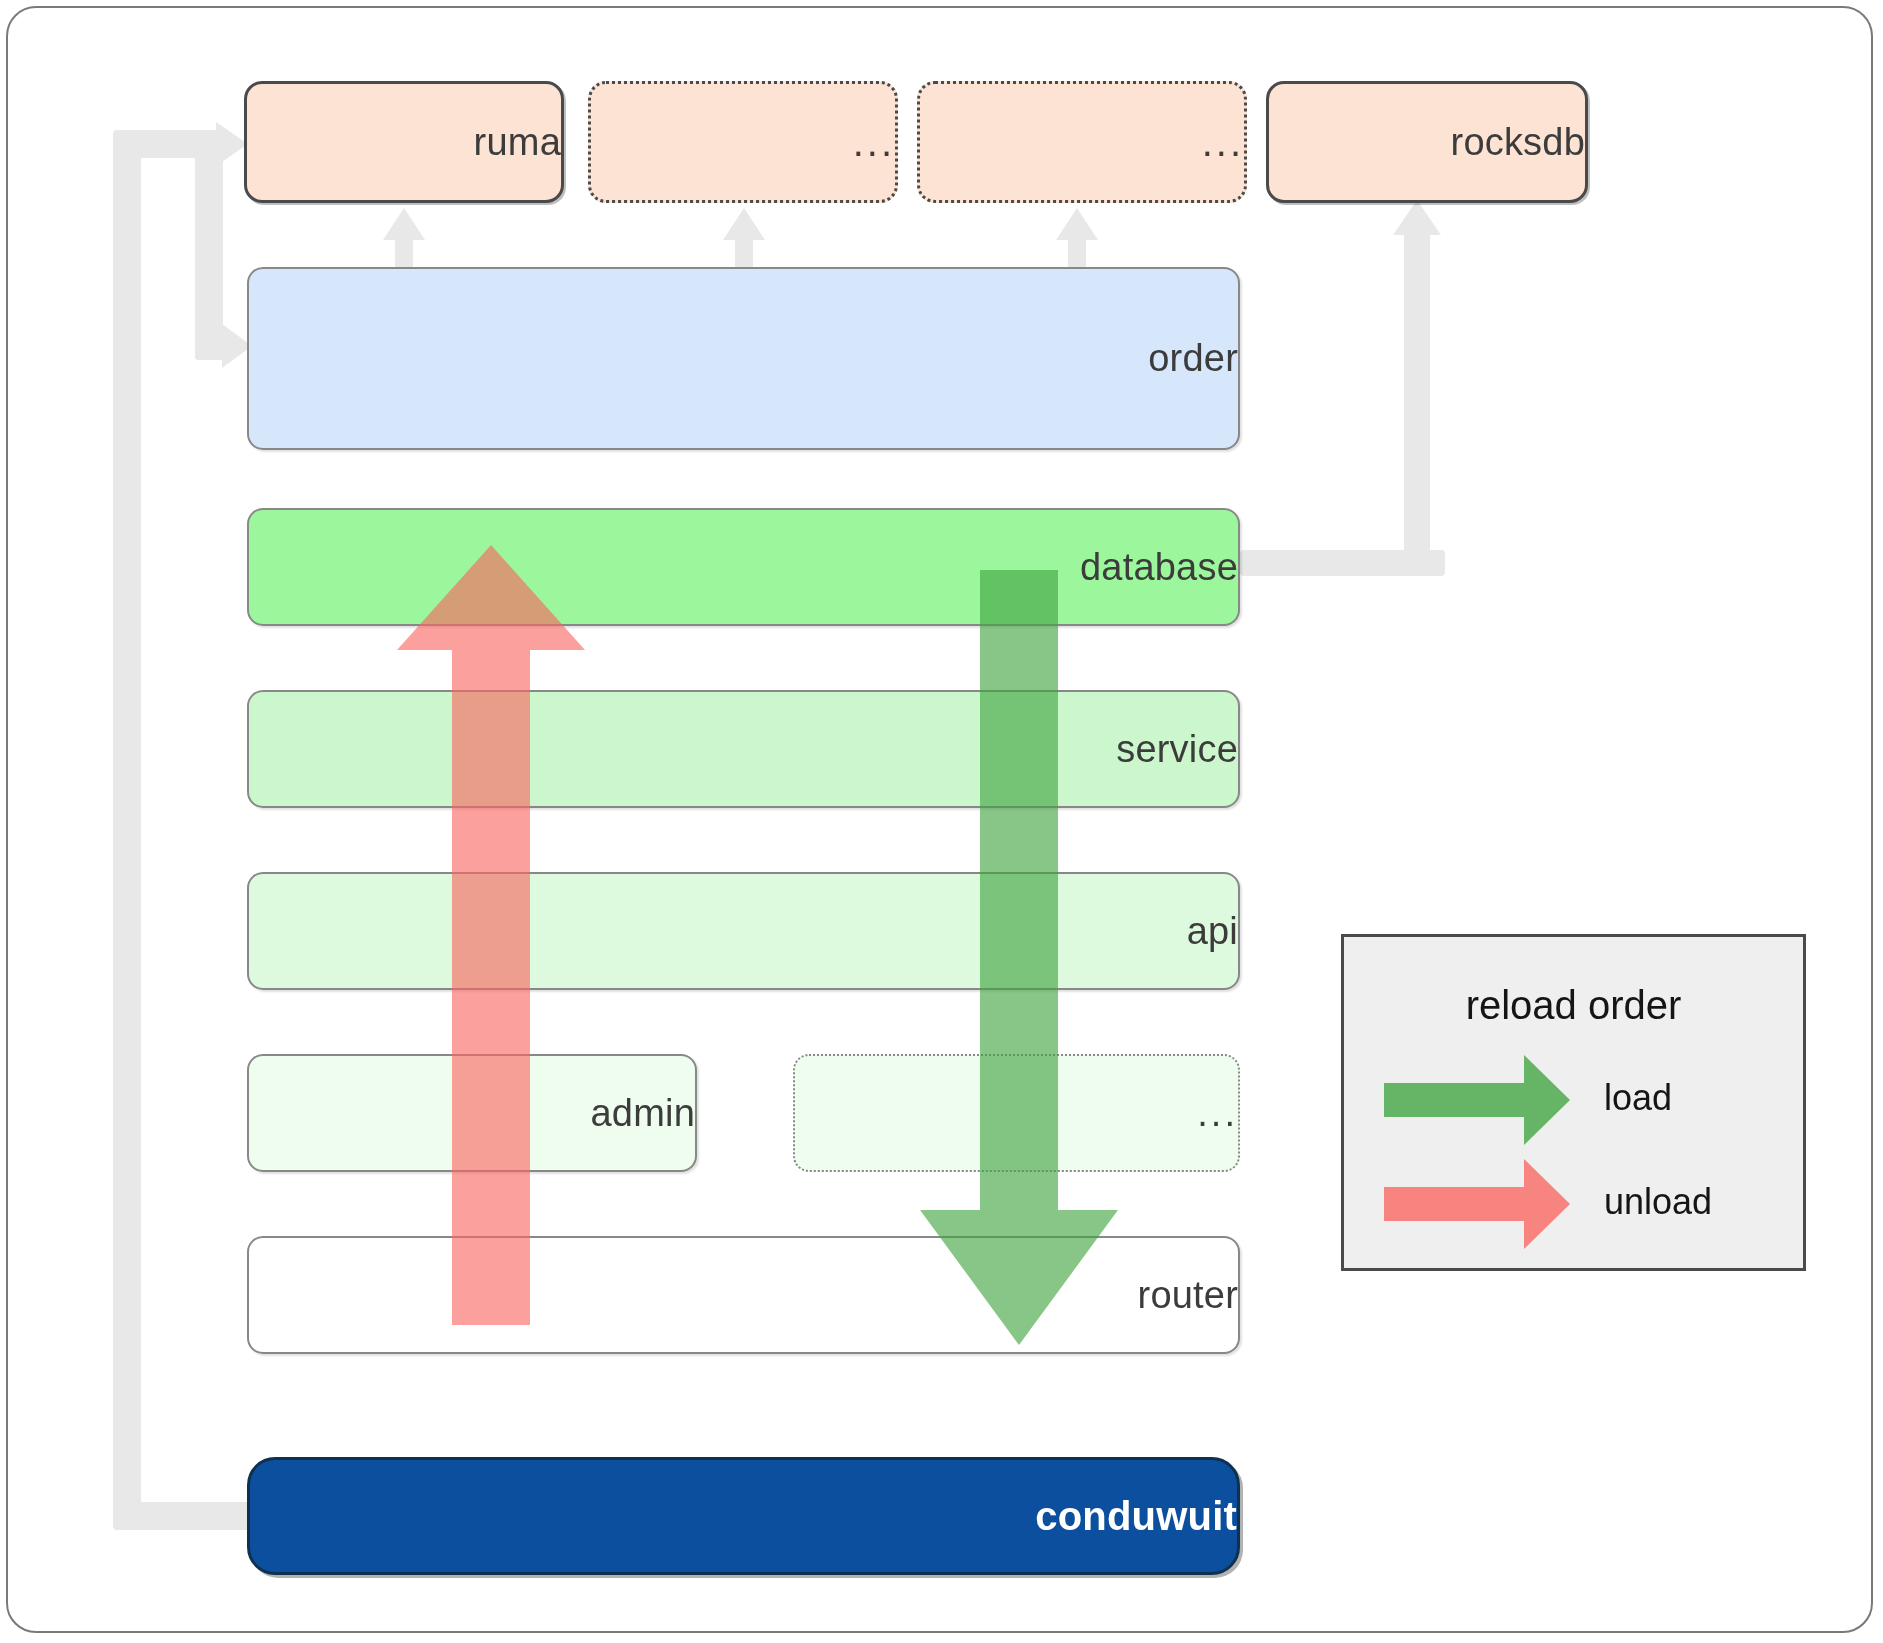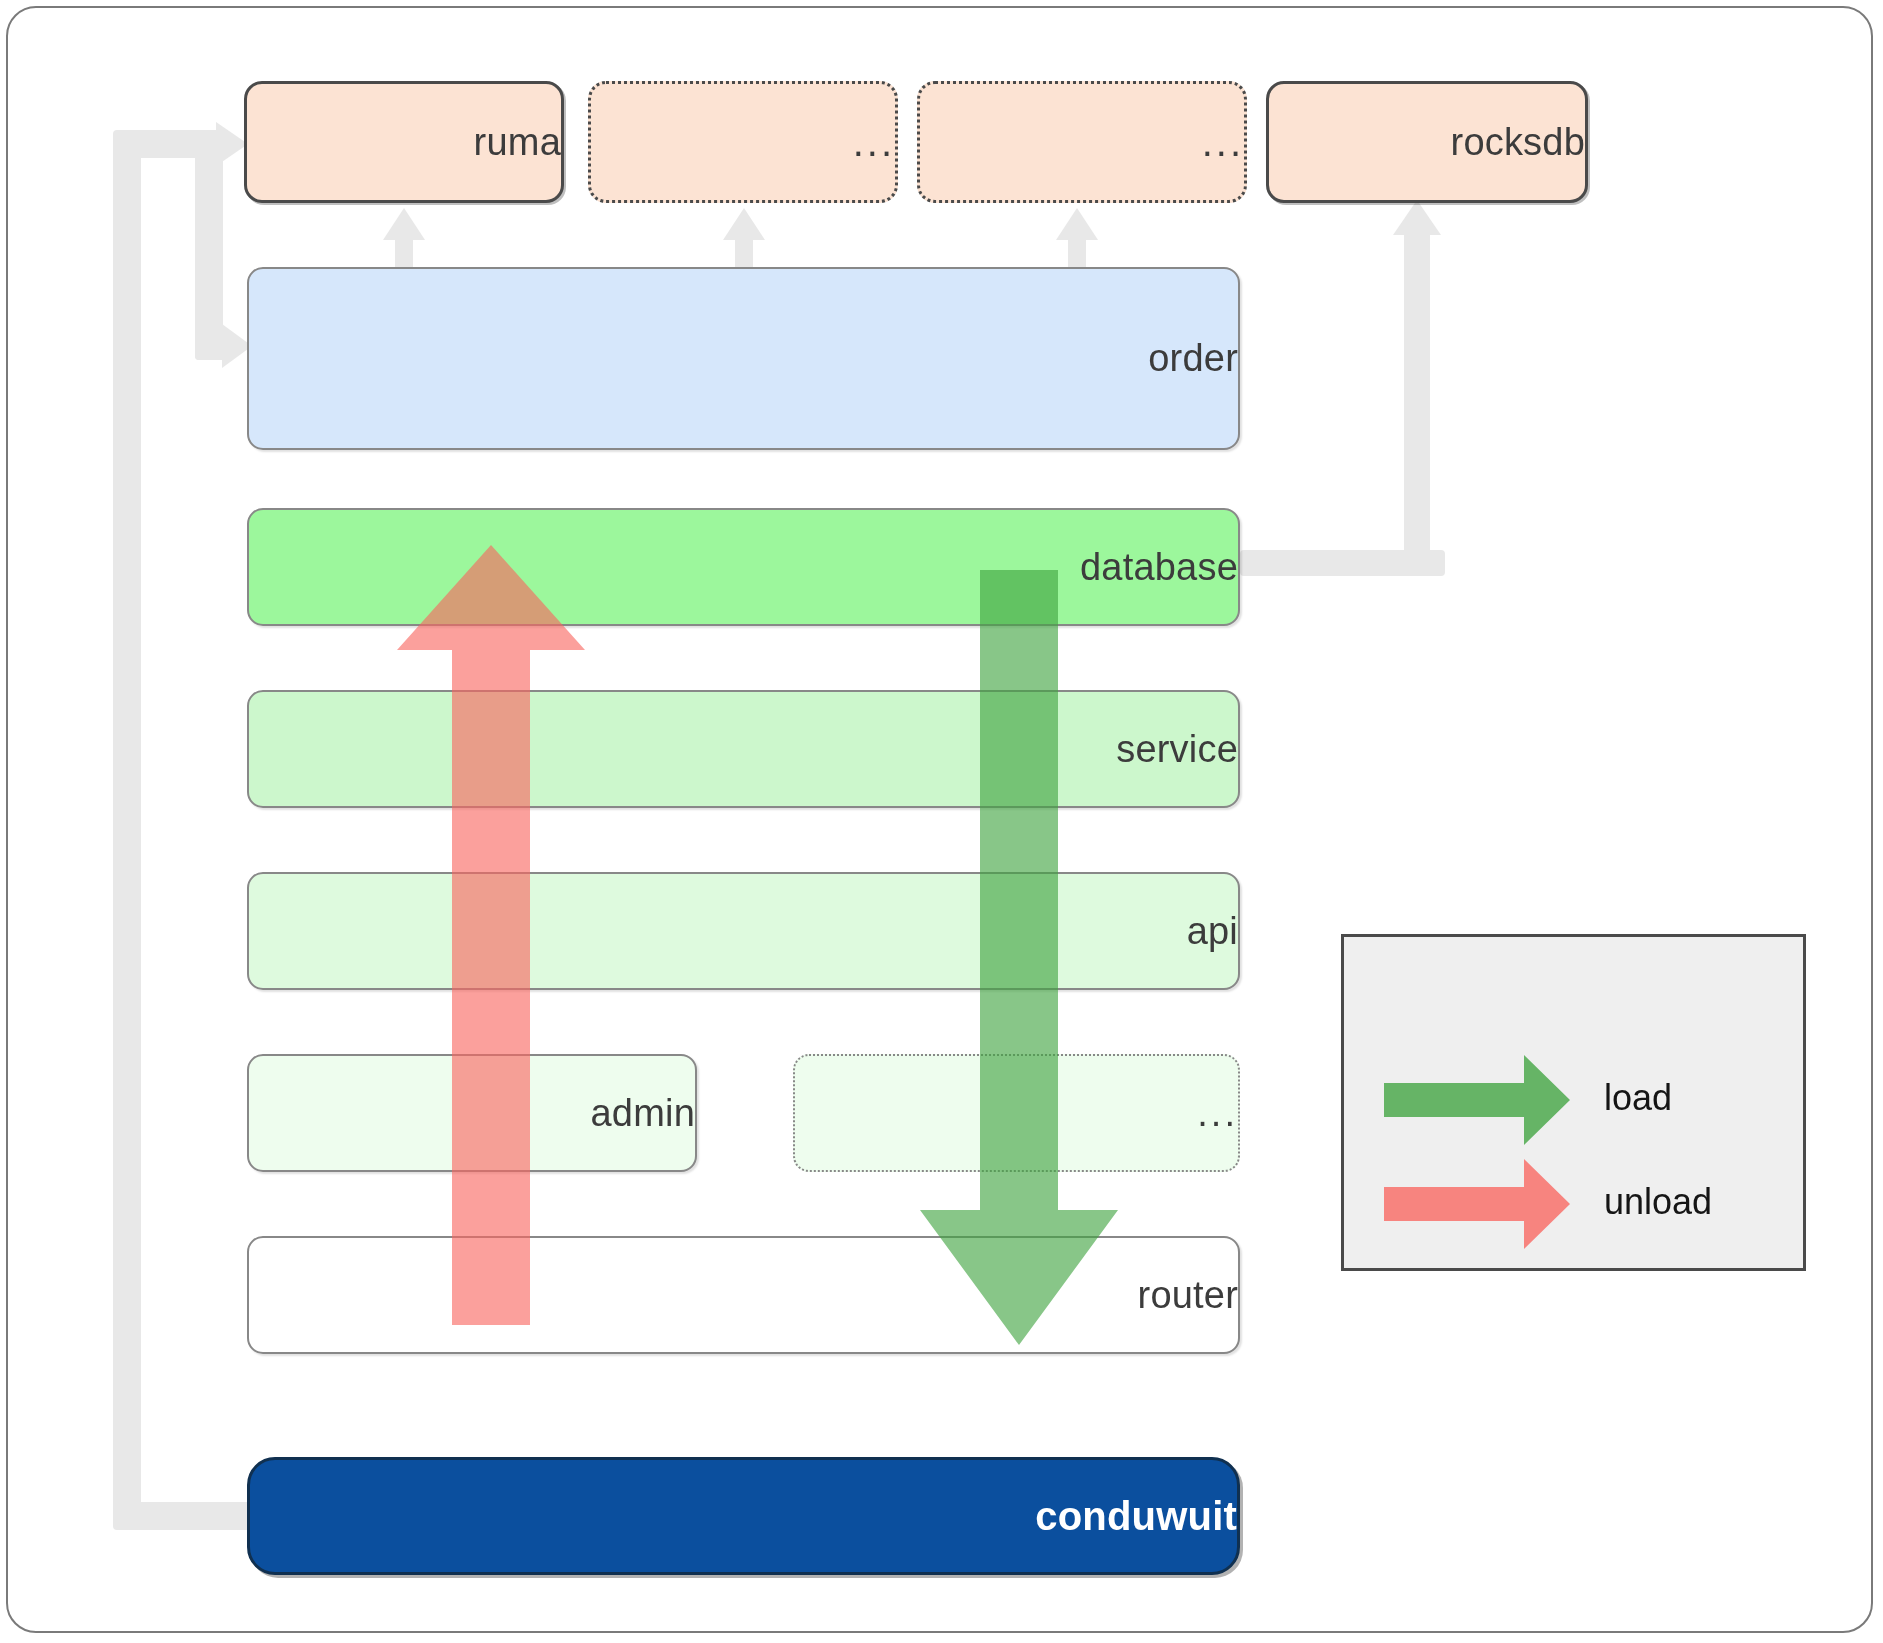--- a/index.html
+++ b/index.html
@@ -214,20 +214,21 @@
     <g opacity="0.62">
       <polygon fill="#f9655f" points="452,1325 530,1325 530,650 585,650 491,545 397,650 452,650"></polygon>
     </g>
 
     <g opacity="0.62">
       <polygon fill="#3fa33f" points="980,570 1058,570 1058,1210 1118,1210 1019,1345 920,1210 980,1210"></polygon>
     </g>
   </svg>
 
   <div class="legend" style="left:1341px; top:934px; width:465px; height:337px;">
+    <div class="legend-title">reload order</div>
 
     <svg width="465" height="337" style="position:absolute;left:0;top:0;">
 
       <g opacity="0.78">
         <polygon fill="#3fa33f" points="40,146 180,146 180,118 226,163 180,208 180,180 40,180"></polygon>
       </g>
 
       <g opacity="0.78">
         <polygon fill="#f9655f" points="40,250 180,250 180,222 226,267 180,312 180,284 40,284"></polygon>
       </g>

